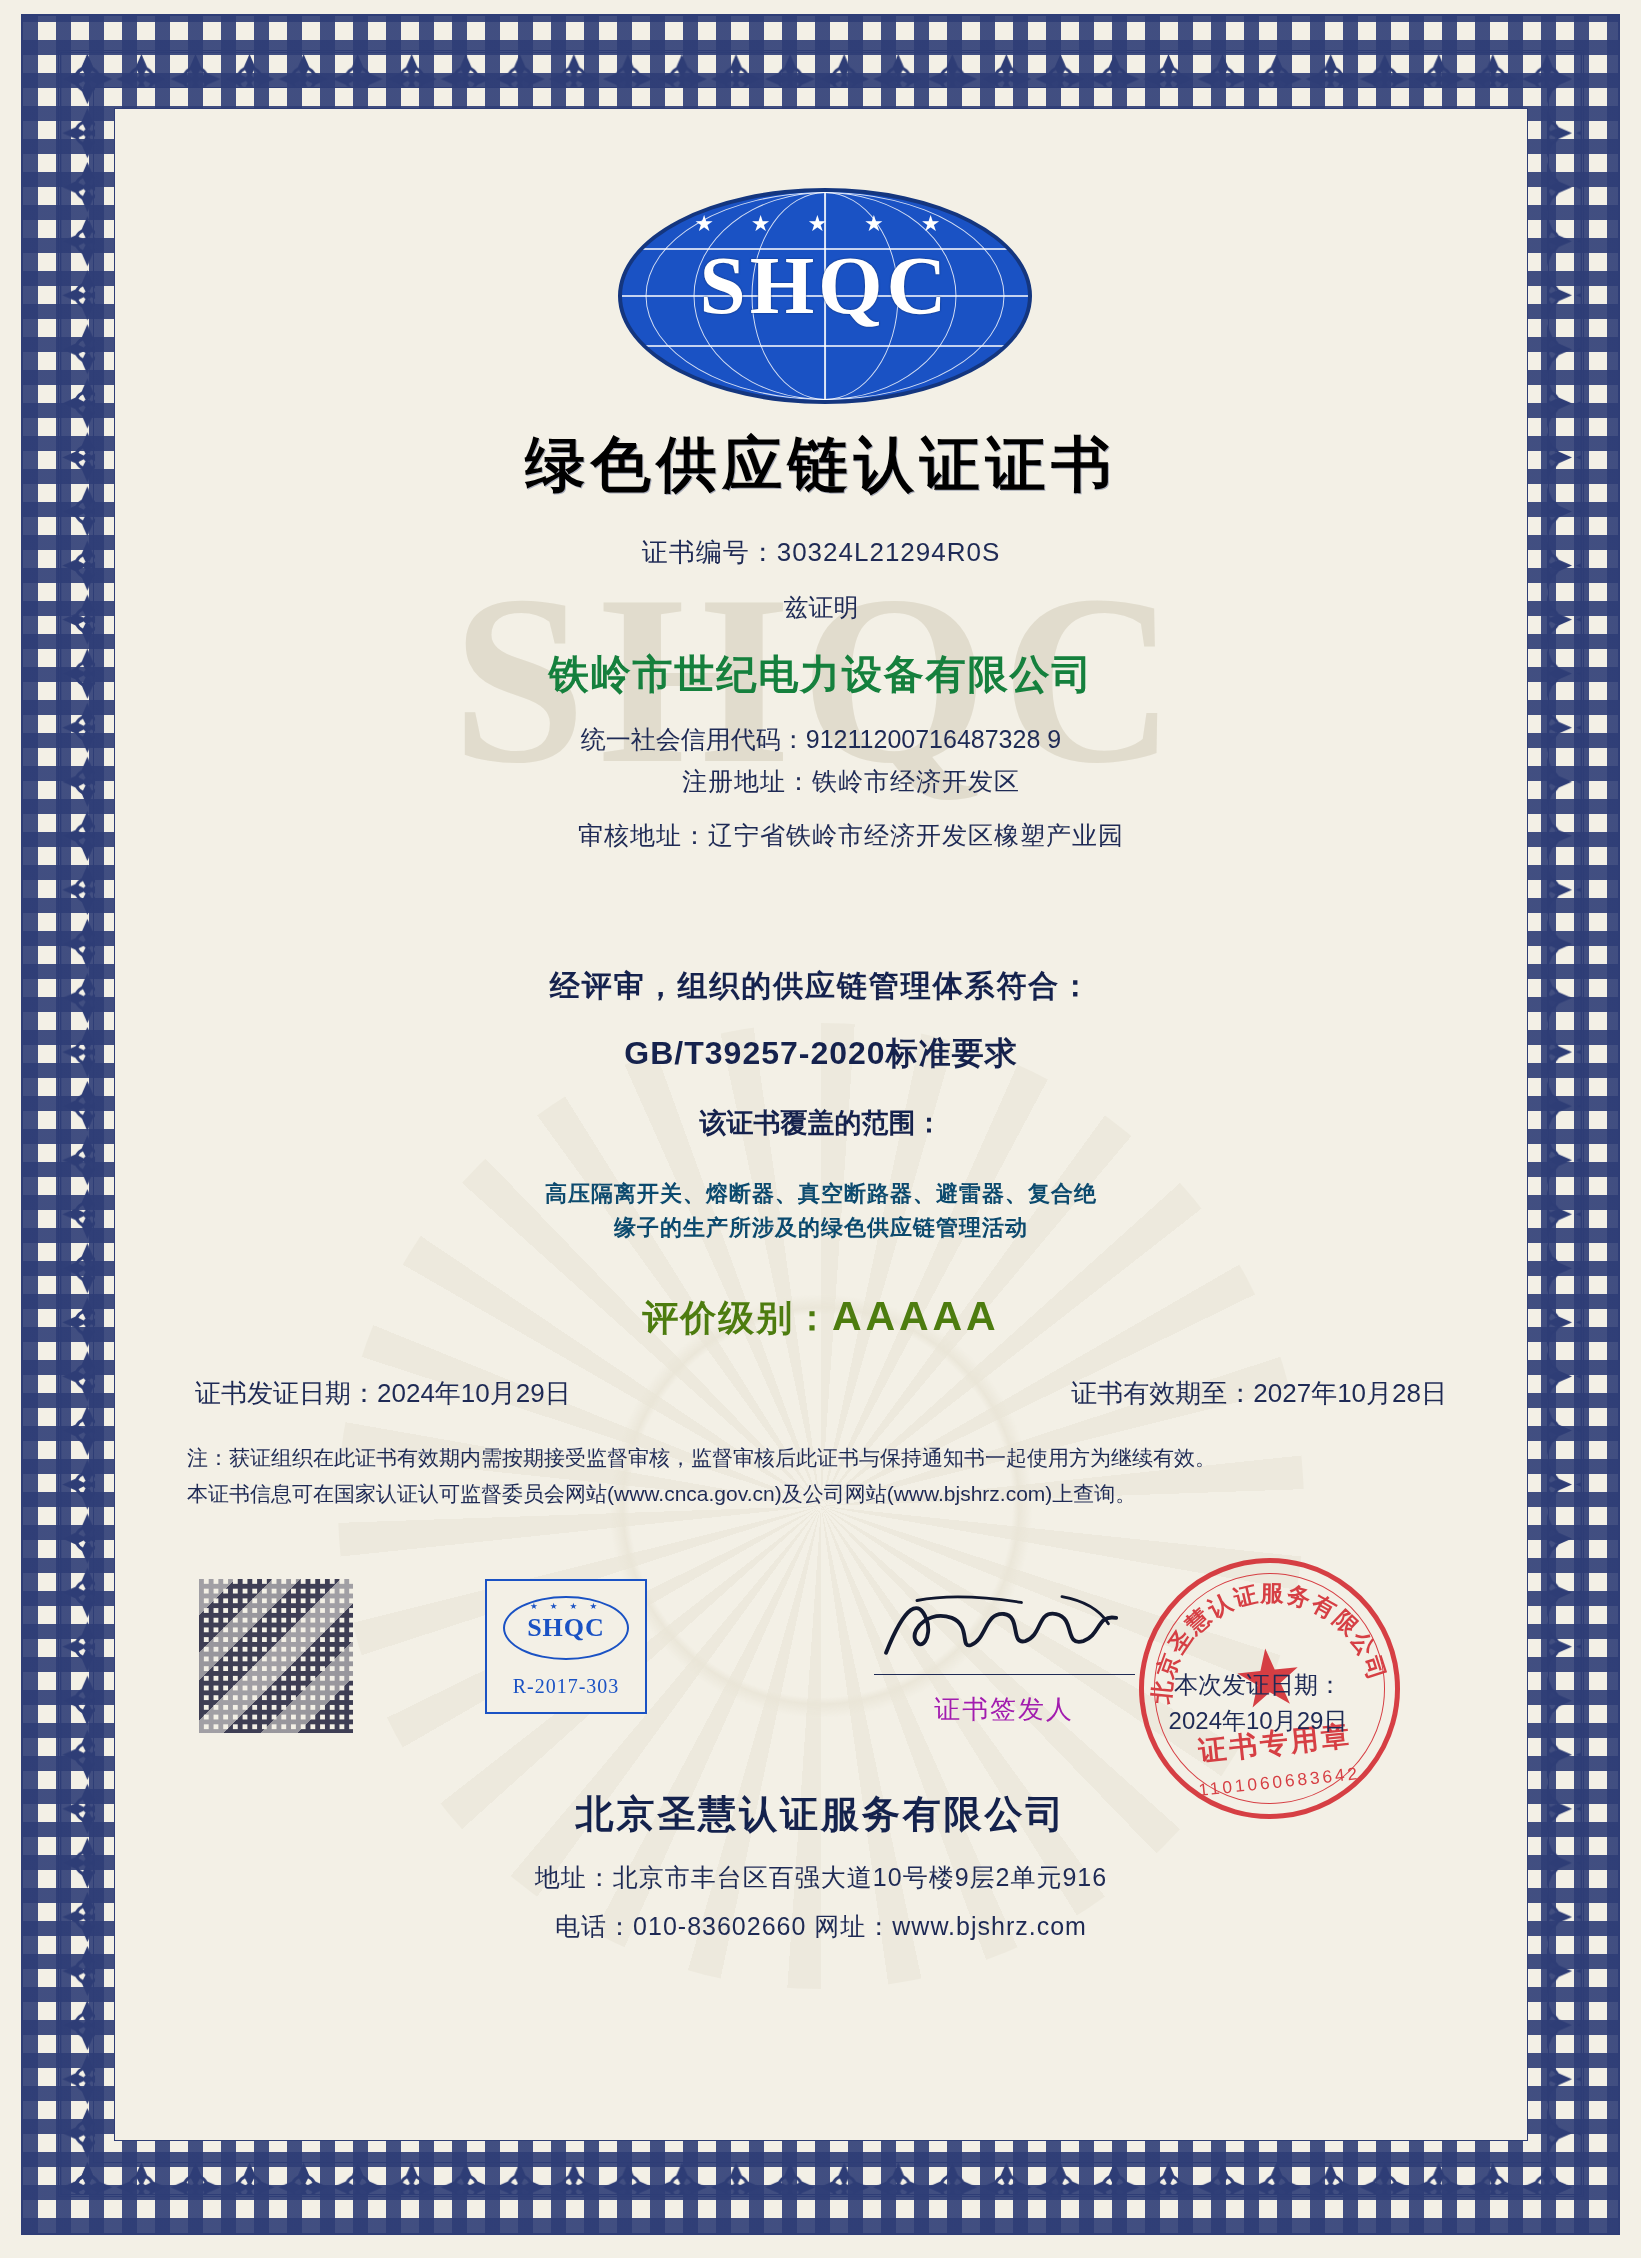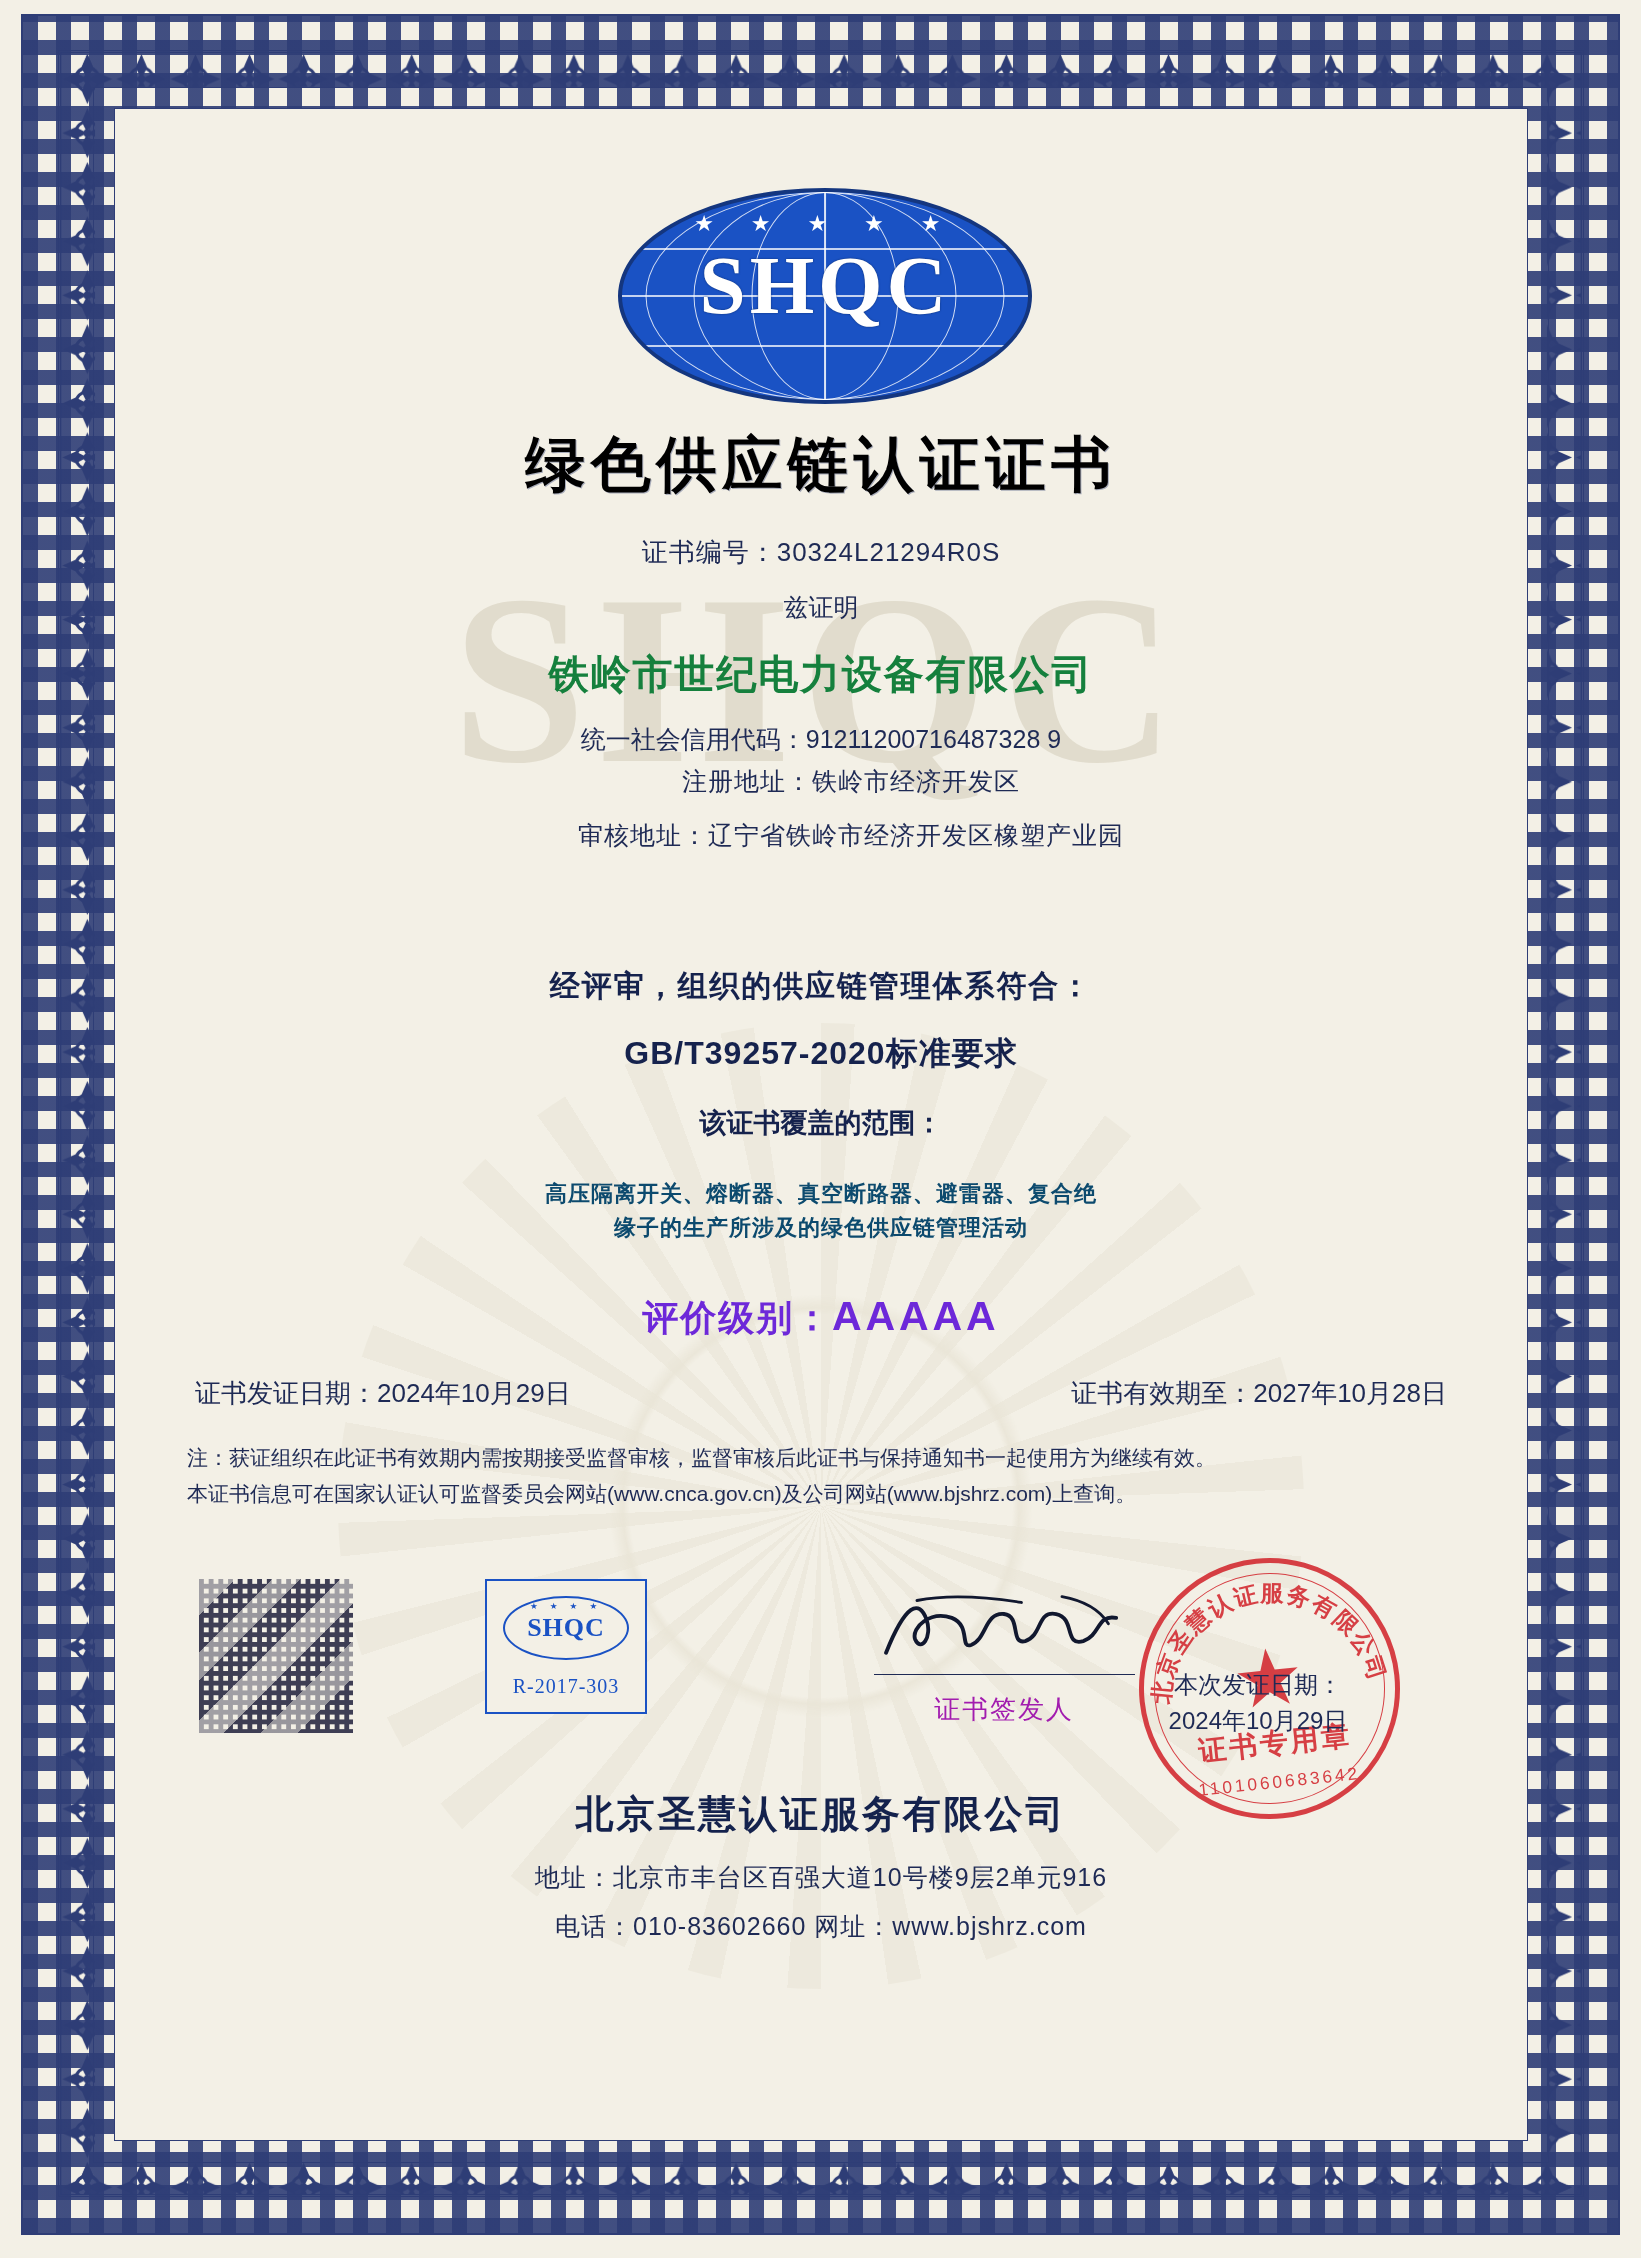--- a/index.html
+++ b/index.html
@@ -251,21 +251,21 @@
     font-size: 22px;
     font-weight: bold;
     color: #0c4a6e;
     line-height: 1.55;
     letter-spacing: 1px;
   }
   .grade {
     margin-top: 48px;
     font-size: 36px;
     font-weight: bold;
-    color: #6d28d9;
+    color: #4d7c0f;
     letter-spacing: 1.9px;
   }
   .grade .grade-val {
     font-size: 41px;
     letter-spacing: 3.9px;
   }
 
   .dates {
     margin-top: 33px;
     display: flex;

